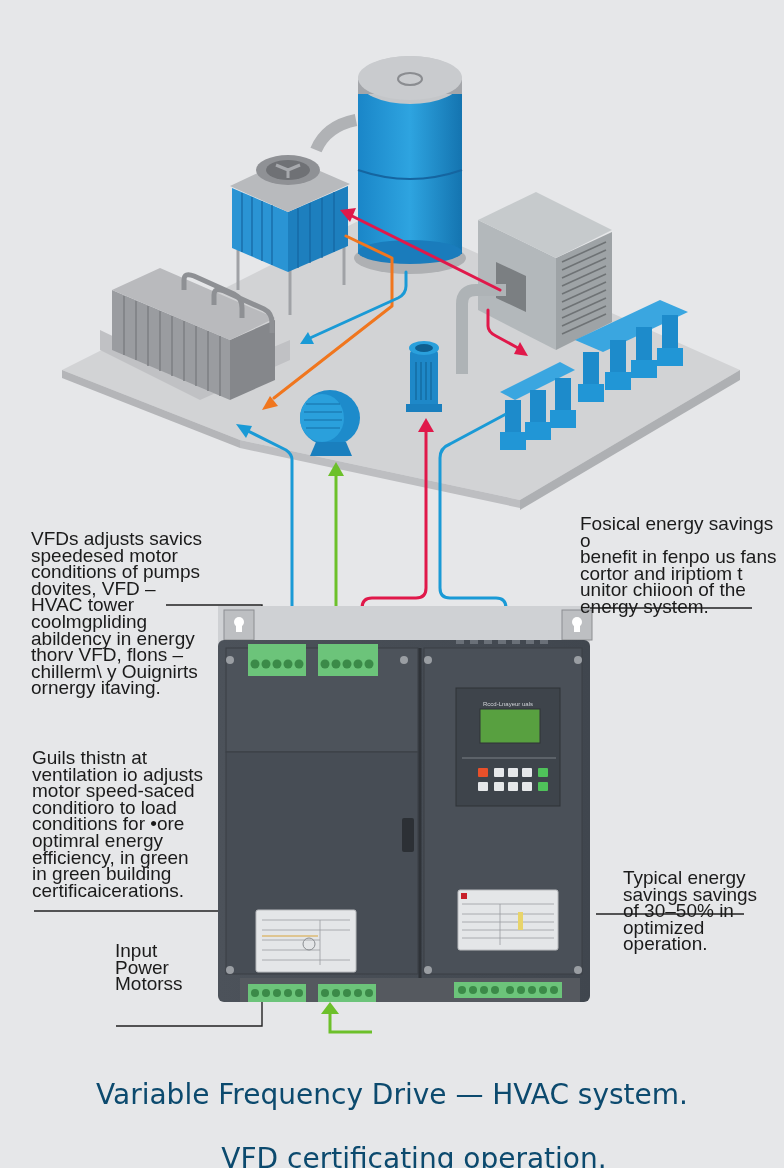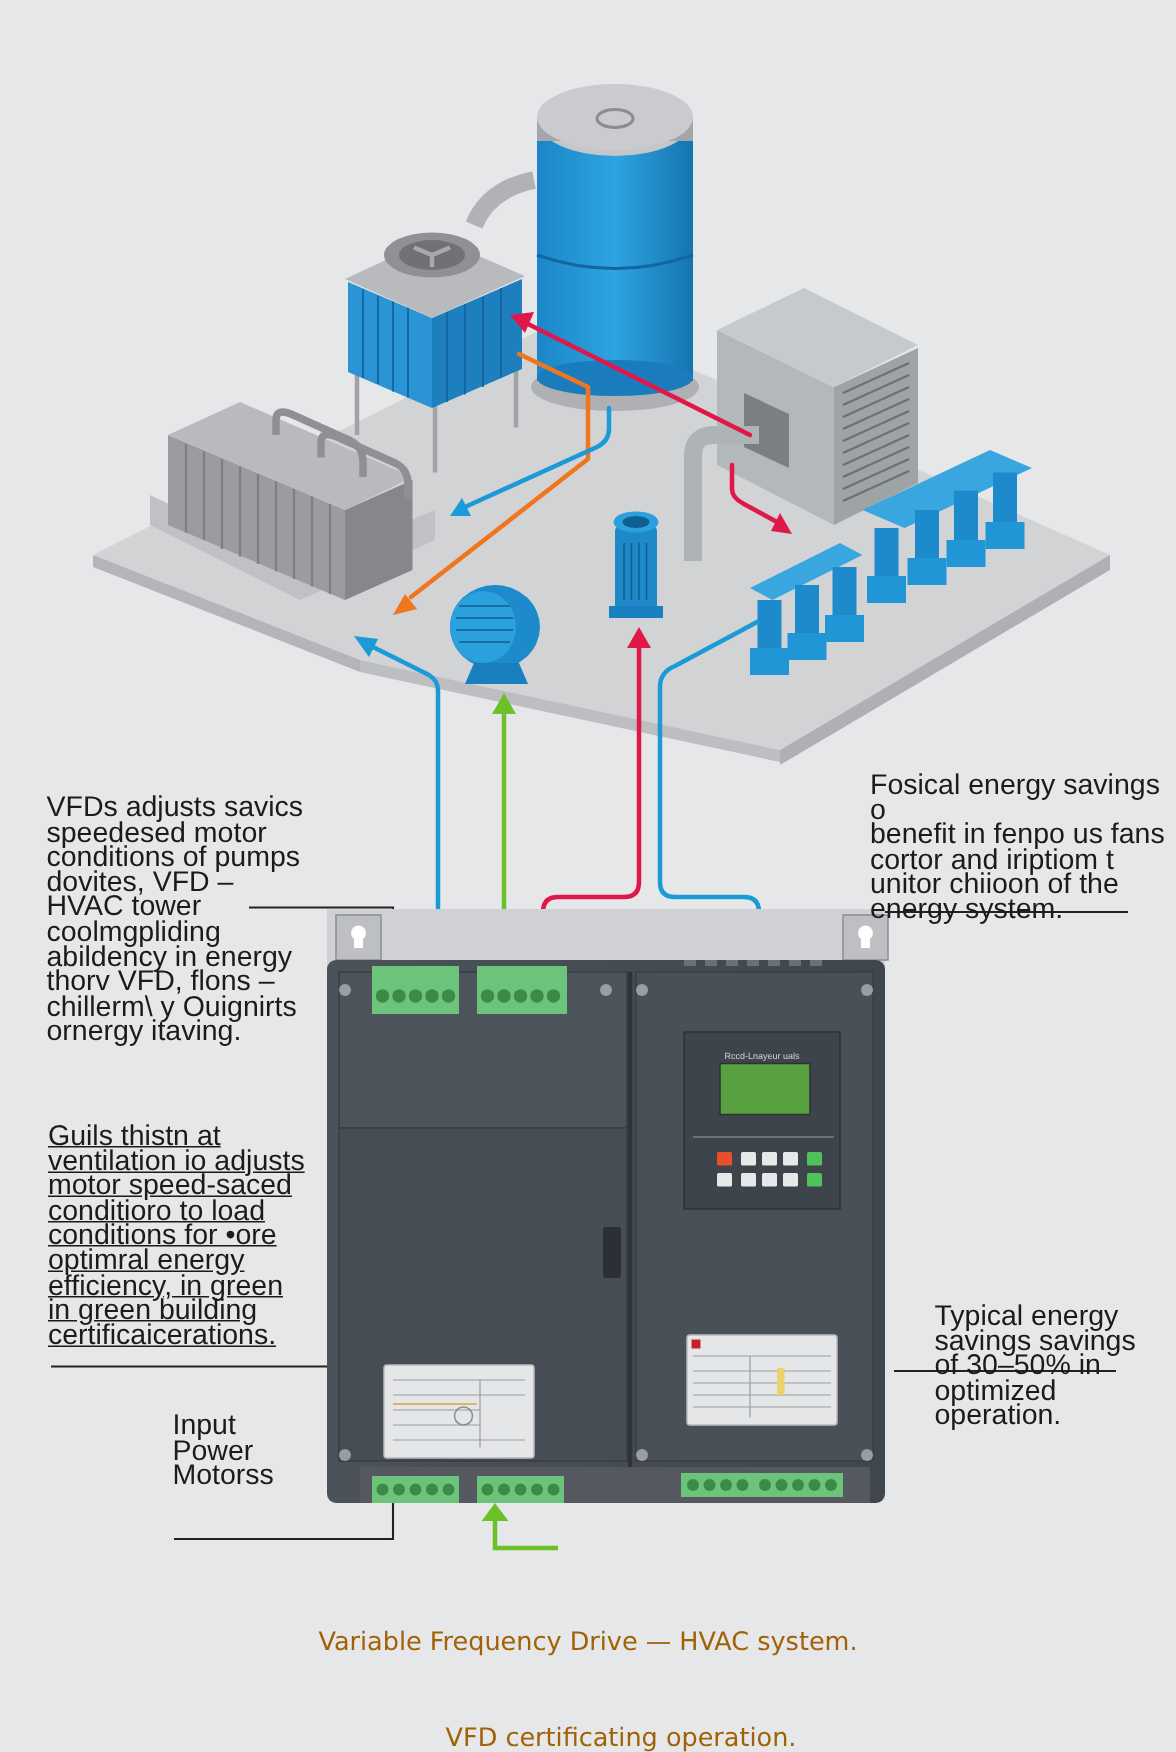--- a/index.html
+++ b/index.html
@@ -1,21 +1,21 @@
 <!DOCTYPE html>
 <html><head>
 <meta charset="utf-8">
 <style>
   html, body { margin:0; padding:0; }
   body { width:784px; height:1168px; background:#e6e7e9; position:relative; overflow:hidden;
          font-family:"Liberation Sans", sans-serif; color:#1a1a1a; }
   #scene { position:absolute; left:0; top:0; }
   .callout { position:absolute; font-size:19px; line-height:16.6px; color:#1b1b1b; white-space:pre-line; }
   .caption { position:absolute; left:0; width:784px; text-align:center; font-family:"DejaVu Sans", sans-serif;
-             font-size:17px; line-height:30px; color:#a16207; }
+             font-size:28px; line-height:30px; color:#0c4a6e; }
 </style>
 </head>
 <body>
 
 <svg id="scene" width="784" height="1168" viewBox="0 0 784 1168">
   <defs>
     <marker id="ah-blue" markerWidth="8" markerHeight="8" refX="4" refY="4" orient="auto" markerUnits="userSpaceOnUse">
       <path d="M0,0 L8,4 L0,8 Z" fill="#1a9ad6"></path>
     </marker>
     <linearGradient id="tankGrad" x1="0" x2="1">
@@ -349,21 +349,21 @@
 coolmgpliding
 abildency in energy
 thorv VFD, flons –
 chillerm\ y Ouignirts
 ornergy itaving.</div>
 <div class="callout" style="left:580px; top:516px;">Fosical energy savings o
 benefit in fenpo us fans
 cortor and iriptiom t
 unitor chiioon of the
 energy system.</div>
-<div class="callout" style="left:32px; top:750px;text-decoration:underline;">Guils thistn at
+<div class="callout" style="left:32px; top:750px;">Guils thistn at
 ventilation io adjusts
 motor speed-saced
 conditioro to load
 conditions for  •ore
 optimral energy
 efficiency, in green
 in green building
 certificaicerations.</div>
 <div class="callout" style="left:623px; top:822px;margin-top:48px;">Typical energy
 savings savings

